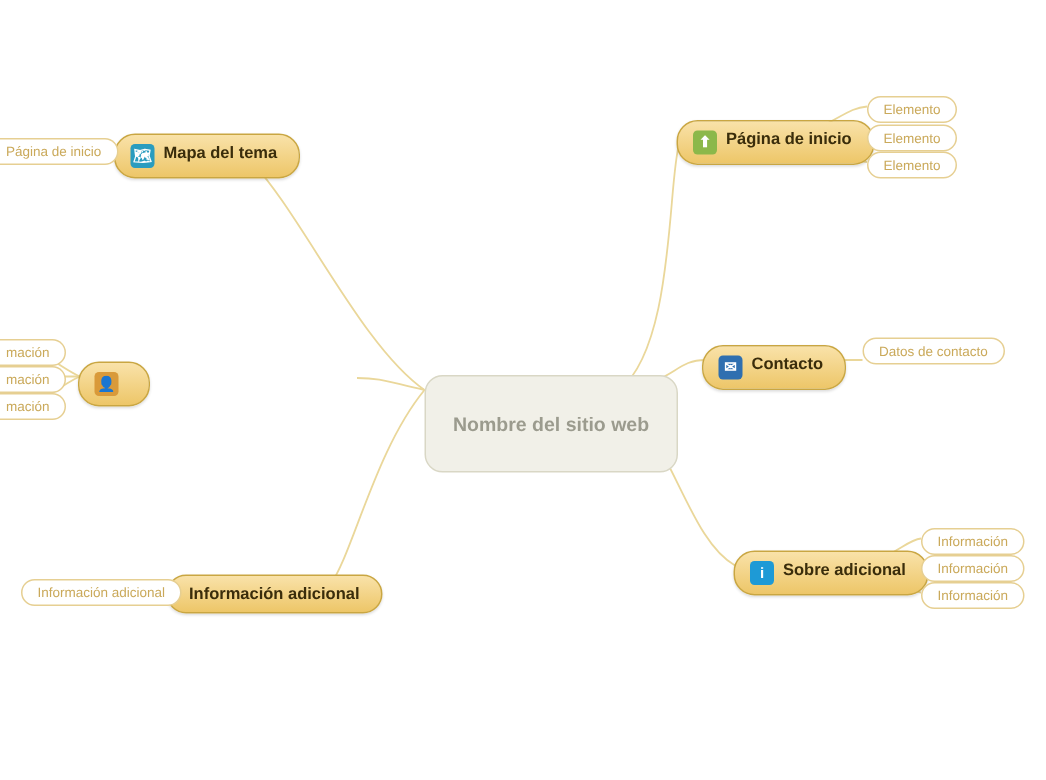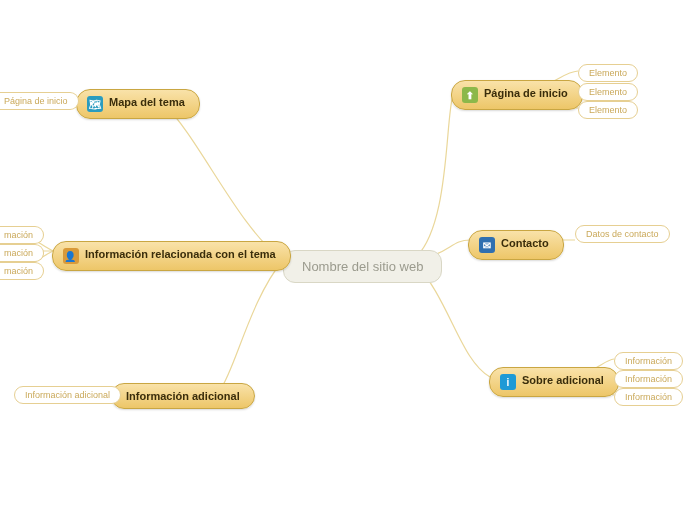--- a/index.html
+++ b/index.html
@@ -1,18 +1,18 @@
 <!DOCTYPE html>
 <html><head>
 <meta charset="utf-8">
 <style>
   html,body{margin:0;padding:0;width:697px;height:520px;background:#fff;font-family:Arial,Helvetica,sans-serif;overflow:hidden}
   svg.connectors{position:absolute;left:0;top:0;width:697px;height:520px;pointer-events:none}
   .node{position:absolute;box-sizing:border-box;white-space:nowrap;display:flex;align-items:flex-start}
-  .center{background:#f1f0e8;border:1px solid #d9d7c5;border-radius:12px;padding:8px 18px;color:#9b9b8e;font-weight:normal;font-size:13px}
+  .center{background:#f1f0e8;border:1px solid #d9d7c5;border-radius:12px;padding:24px 18px;color:#9b9b8e;font-weight:bold;font-size:13px}
   .main{background:linear-gradient(#f9e2a9,#edc668);border:1px solid #c9a642;border-radius:14px;padding:6px 14px 6px 10px;color:#3a2d0b;font-weight:bold;font-size:11px;box-shadow:0 1px 2px rgba(0,0,0,0.15)}
   .main .icon{width:16px;height:16px;margin-right:6px;border-radius:3px;display:inline-flex;align-items:center;justify-content:center;font-size:10px;color:#fff}
   .leaf{border:1px solid #e6cf92;border-radius:10px;padding:3px 10px;color:#caa95a;font-size:9px;background:#fff}
   .leaf.cut{border-radius:0 10px 10px 0;border-left:none;padding-left:4px}
 </style>
 </head>
 <body>
 
 <svg class="connectors" viewBox="0 0 697 520">
   <g stroke="#ead79a" stroke-width="1.2" fill="none">
@@ -71,21 +71,20 @@
 <div class="node main" style="left:76px;top:89px">
   <span class="icon" style="background:#2a9cbf">
       <span>🗺</span>
     </span>
   <span>Mapa del tema</span>
 </div>
 <div class="node main" style="left:52px;top:241px">
   <span class="icon" style="background:#d99a3a">
       <span>👤</span>
     </span>
-  <span>Información relacionada con el tema</span>
 </div>
 <div class="node main" style="left:111px;top:383px;padding-left:14px">
   <span>Información adicional</span>
 </div>
 
 <div class="node leaf" style="left:578px;top:64px">
     <span>Elemento</span>
   </div>
 <div class="node leaf" style="left:578px;top:83px">
     <span>Elemento</span>

